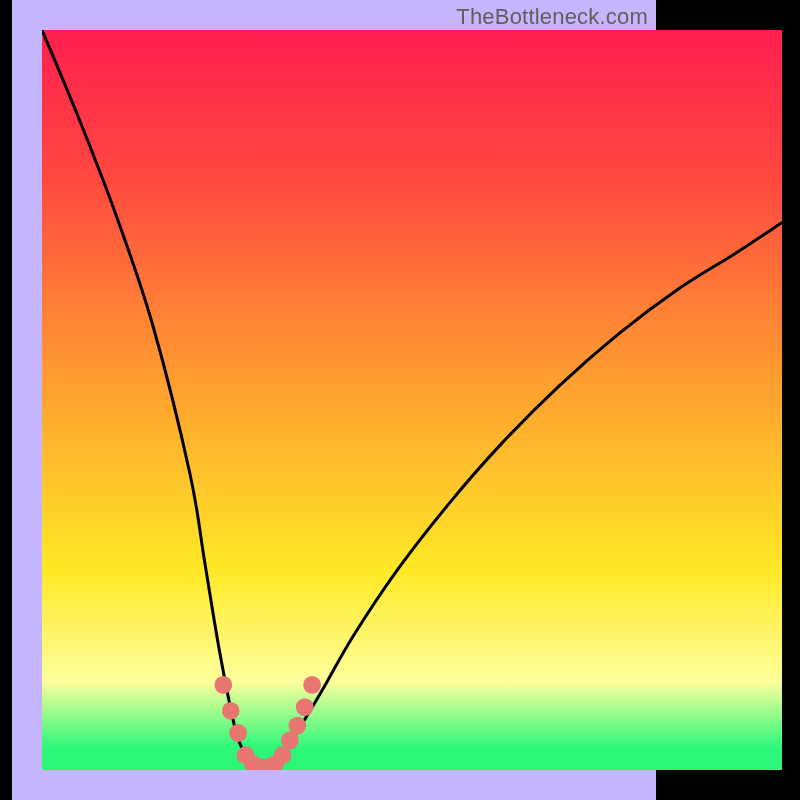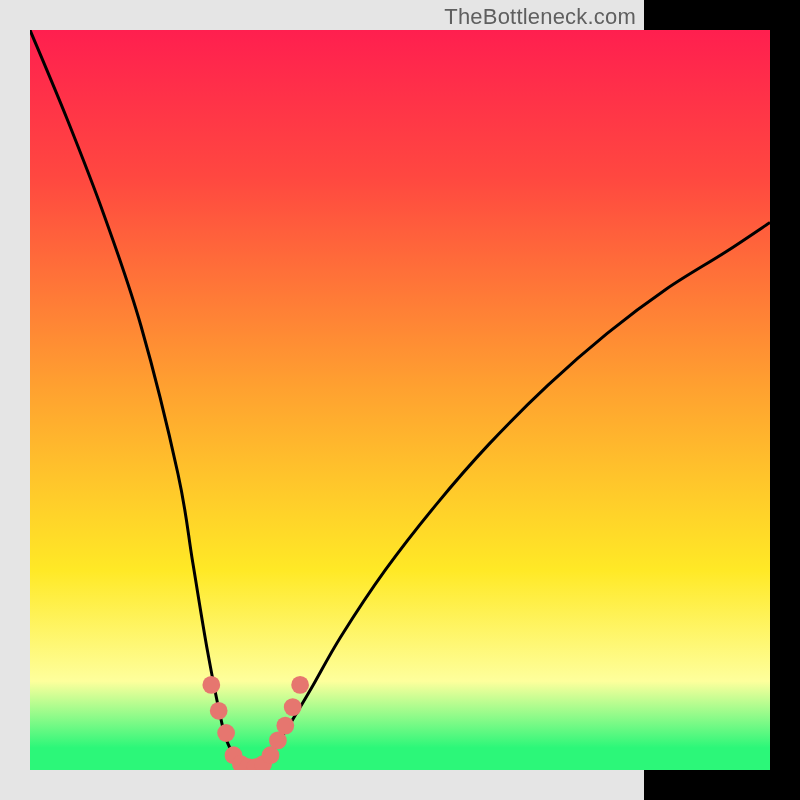--- a/index.html
+++ b/index.html
@@ -6,23 +6,23 @@
     margin: 0;
     padding: 0;
     width: 800px;
     height: 800px;
     overflow: hidden;
     background: #000;
     font-family: Arial, Helvetica, sans-serif;
   }
   .frame {
     position: absolute;
-    left: 0; top: 0;
+    left: 12px; top: 0;
     width: 644px; height: 800px;
-    background: #e5e5e5;
+    background: #c4b5fd;
   }
   .plot-area {
     position: absolute;
     left: 30px;
     top: 30px;
     width: 740px;
     height: 740px;
     overflow: hidden;
   }
   .gradient {

